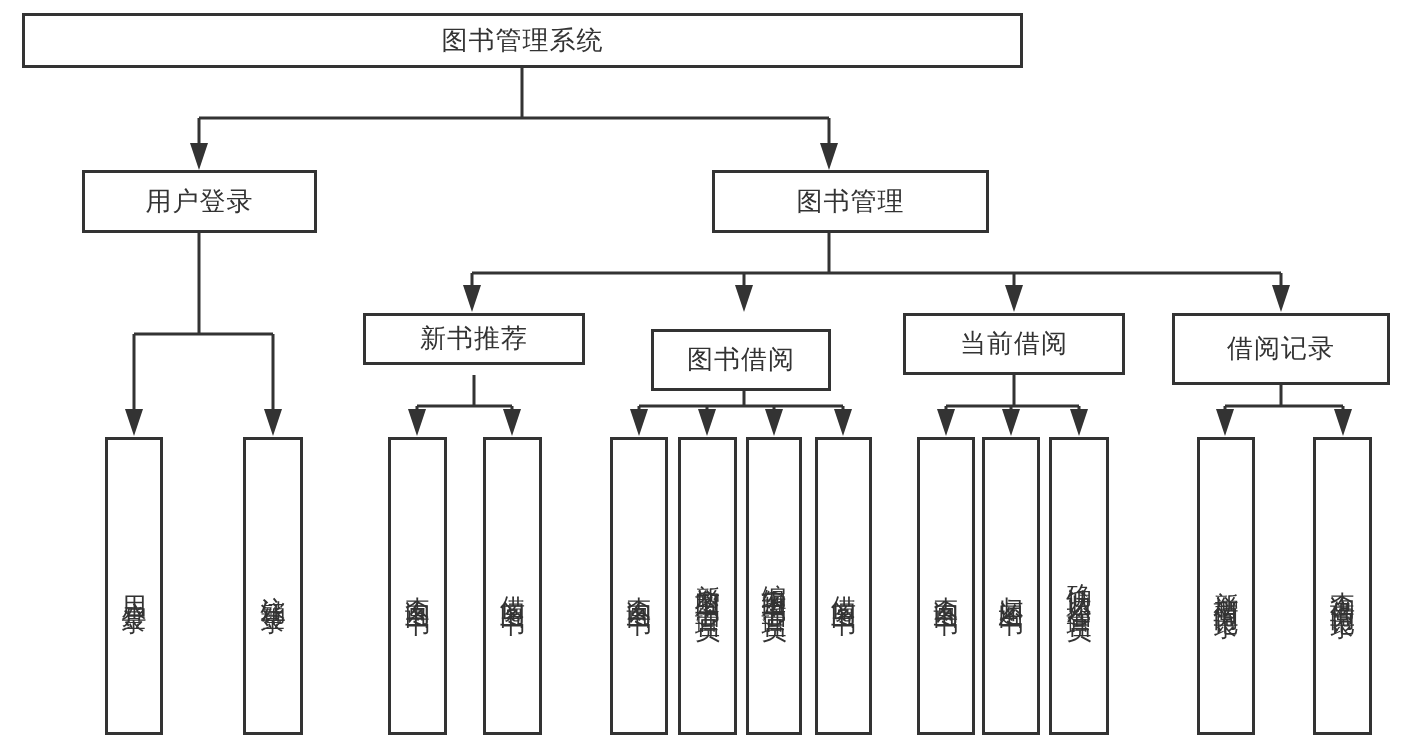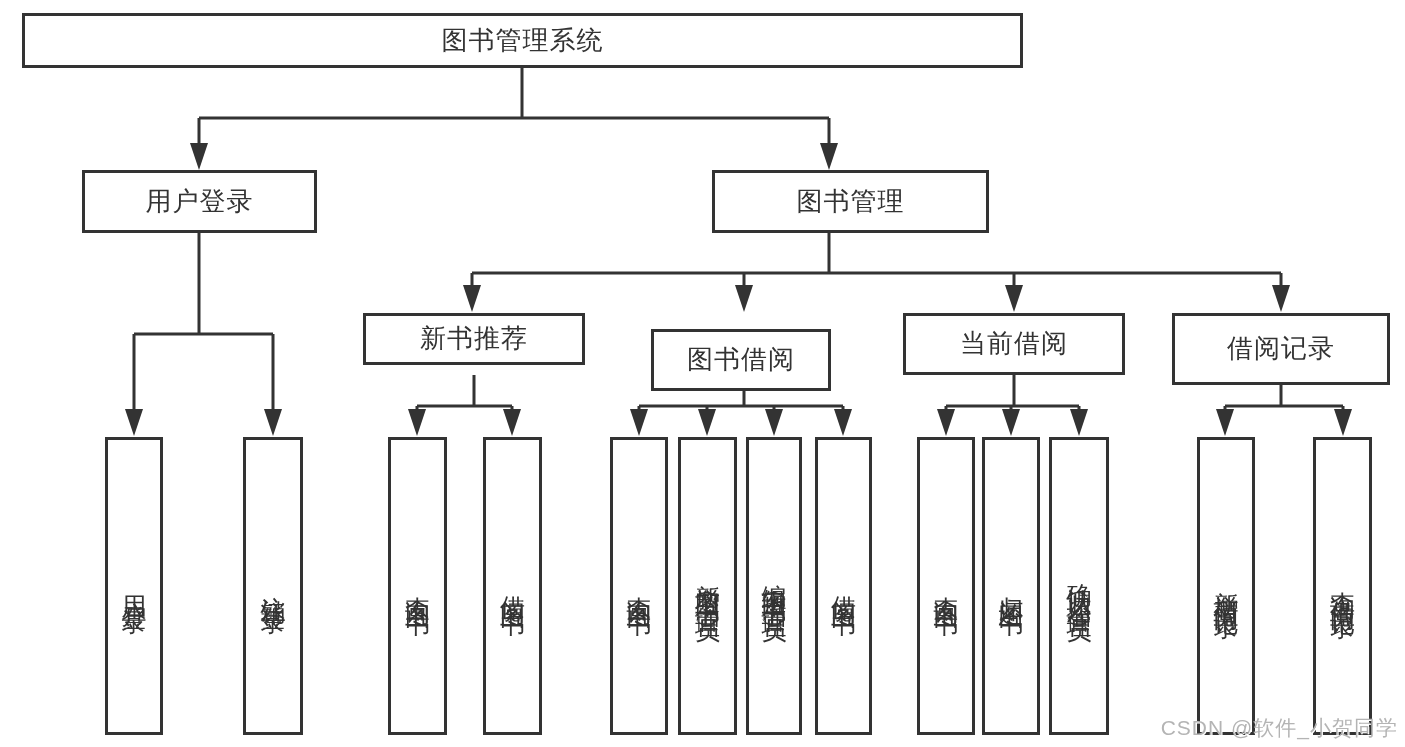--- a/index.html
+++ b/index.html
@@ -153,15 +153,14 @@
     <span>确认归还（管理员）</span>
   </div>
 
   <div class="node v" style="left:1197px;top:437px;width:58px;height:298px;">
     <span>新增借阅记录</span>
   </div>
   <div class="node v" style="left:1313px;top:437px;width:59px;height:298px;">
     <span>查询借阅记录</span>
   </div>
 
-  <div class="watermark">CSDN @软件_小贺同学</div>
 
 </div>
 
 </body></html>

